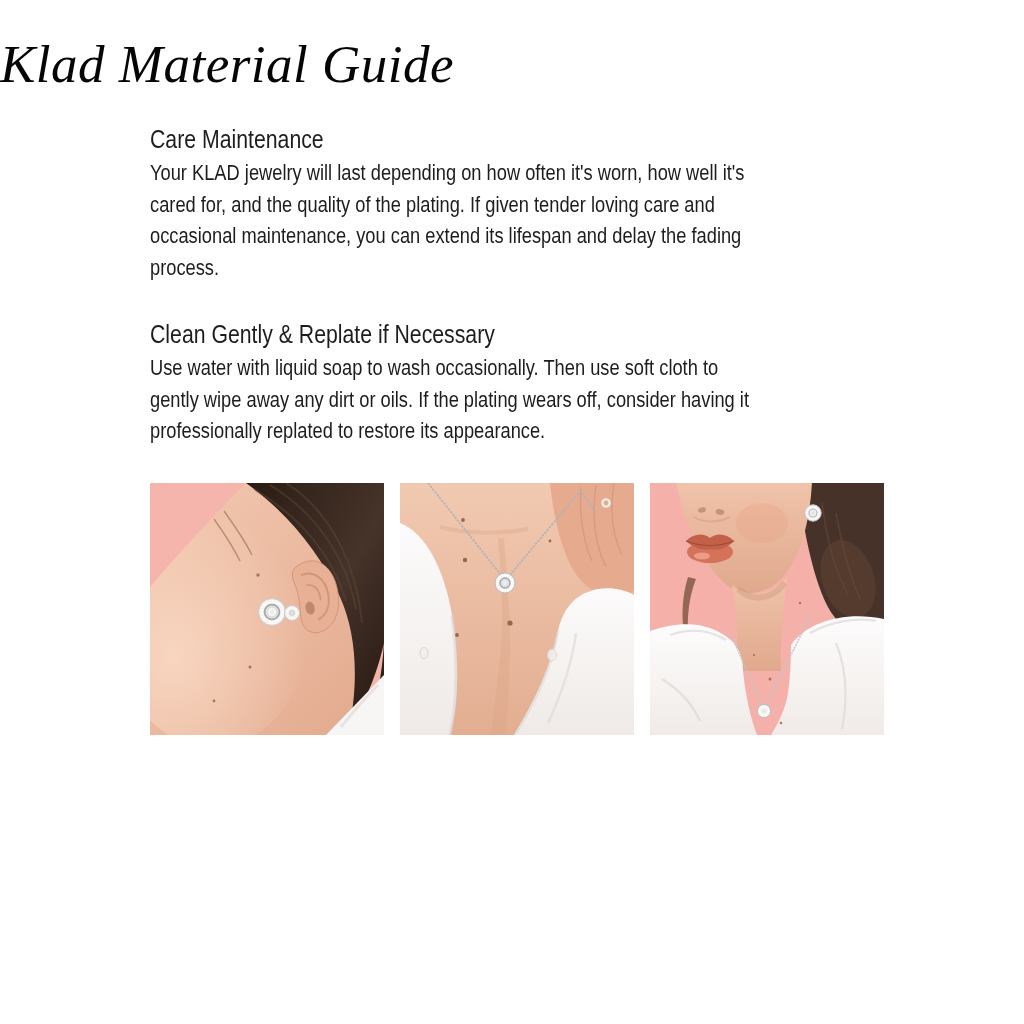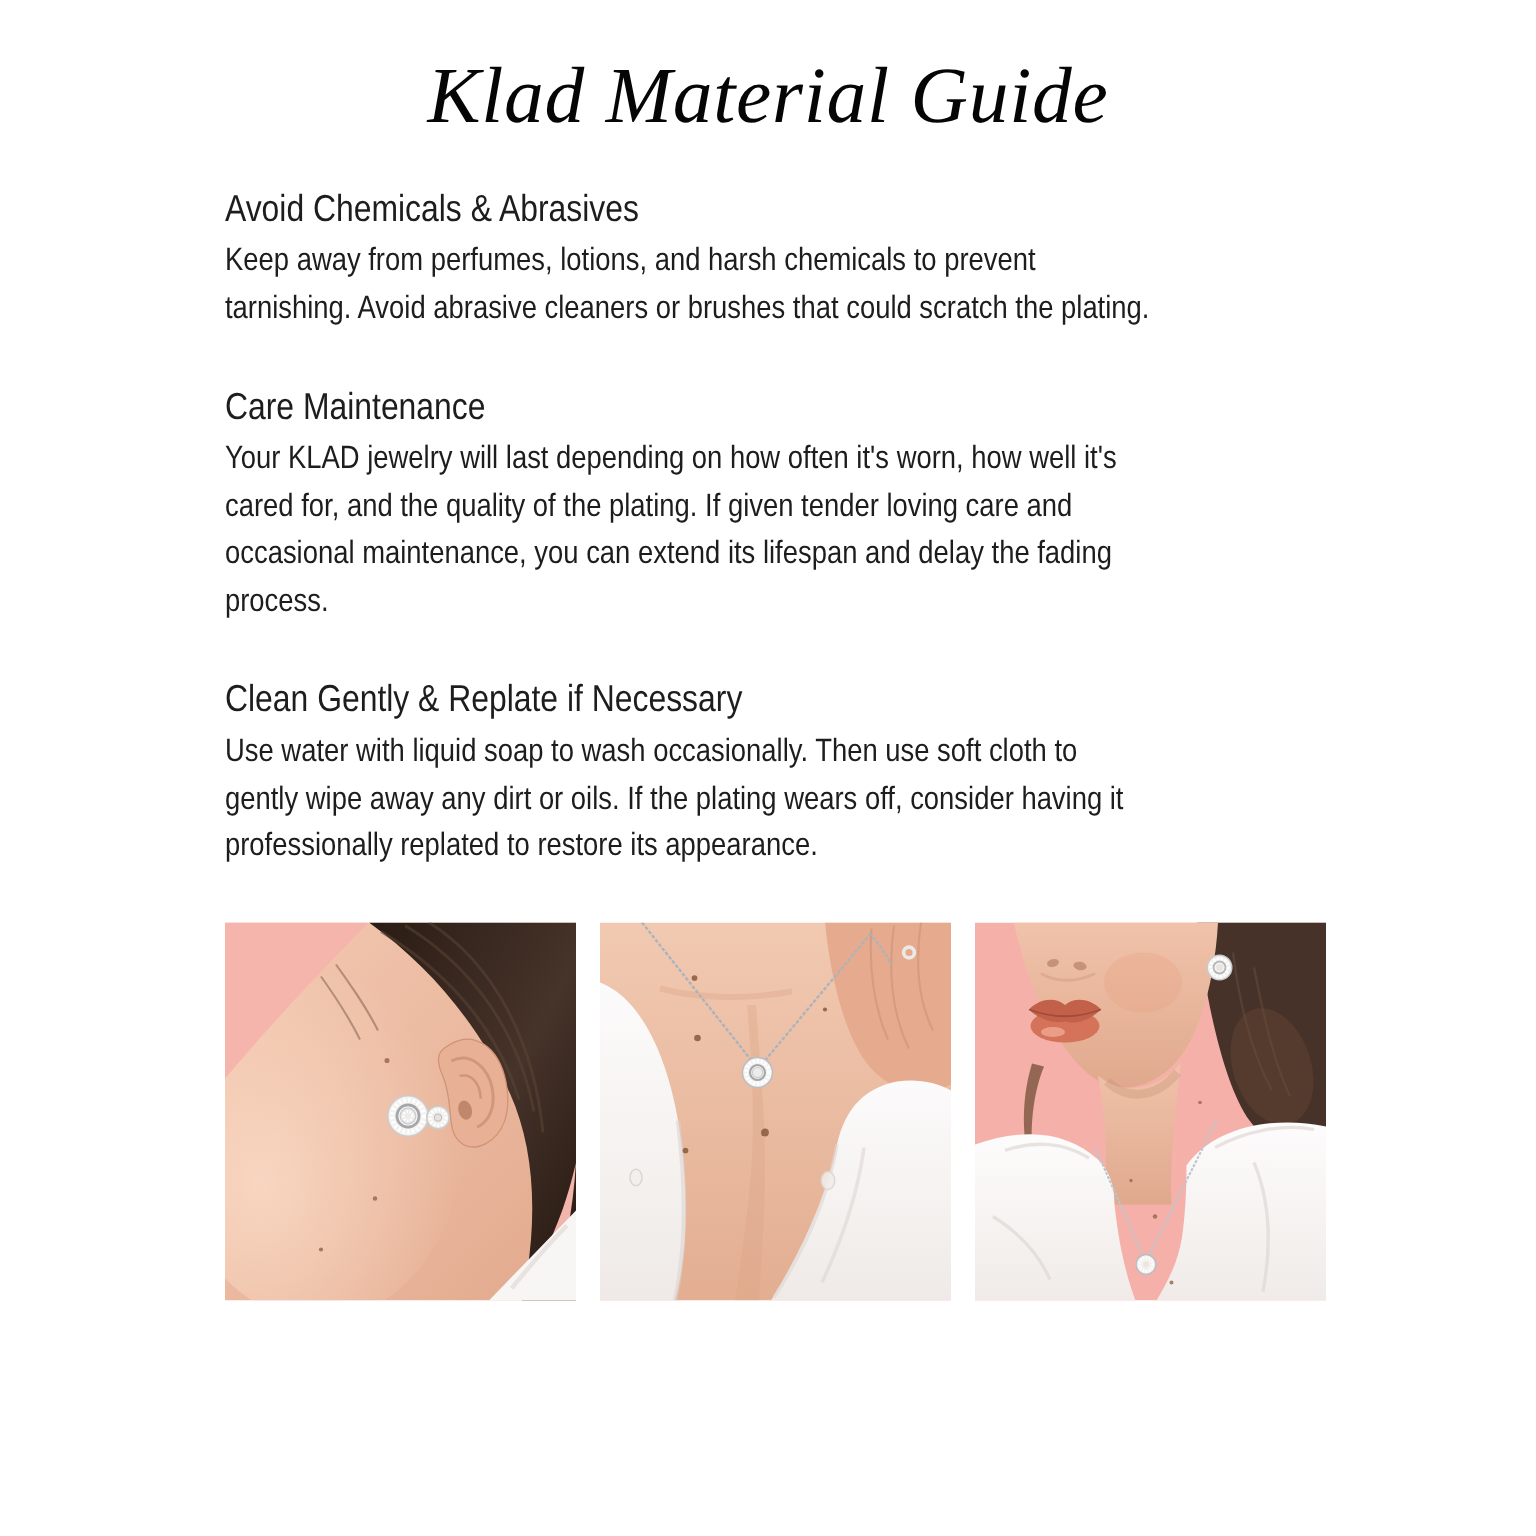--- a/index.html
+++ b/index.html
@@ -12,21 +12,20 @@
   }
   .page { position: relative; width: 1024px; height: 1024px; }
 
   h1.title {
     margin: 38px 0 0 0;
     font-family: "Liberation Serif", "DejaVu Serif", serif;
     font-style: italic;
     font-weight: 500;
     font-size: 53px;
     line-height: 53px;
-    text-align: center;
     color: #050505;
     letter-spacing: 0.5px;
   }
 
   .content { margin: 33px 0 0 150px; width: 740px; }
   section.care-section { margin: 0 0 35px 0; }
   .cond { transform: scaleX(0.85); transform-origin: 0 0; width: 118%; }
   h2.sec-heading {
     margin: 0 0 4px 0;
     font-size: 25px;
@@ -51,25 +50,20 @@
   .photo svg { display: block; width: 234px; height: 252px; }
 </style>
 </head>
 <body>
 
 <div class="page">
 
   <h1 class="title">Klad Material Guide</h1>
 
   <div class="content">
-    <section class="care-section">
-      <h2 class="sec-heading cond">Avoid Chemicals &amp; Abrasives</h2>
-      <p class="sec-body cond">Keep away from perfumes, lotions, and harsh chemicals to prevent
-tarnishing. Avoid abrasive cleaners or brushes that could scratch the plating.</p>
-    </section>
     <section class="care-section">
       <h2 class="sec-heading cond">Care Maintenance</h2>
       <p class="sec-body cond">Your KLAD jewelry will last depending on how often it's worn, how well it's
 cared for, and the quality of the plating. If given tender loving care and
 occasional maintenance, you can extend its lifespan and delay the fading
 process.</p>
     </section>
     <section class="care-section">
       <h2 class="sec-heading cond">Clean Gently &amp; Replate if Necessary</h2>
       <p class="sec-body cond">Use water with liquid soap to wash occasionally. Then use soft cloth to

